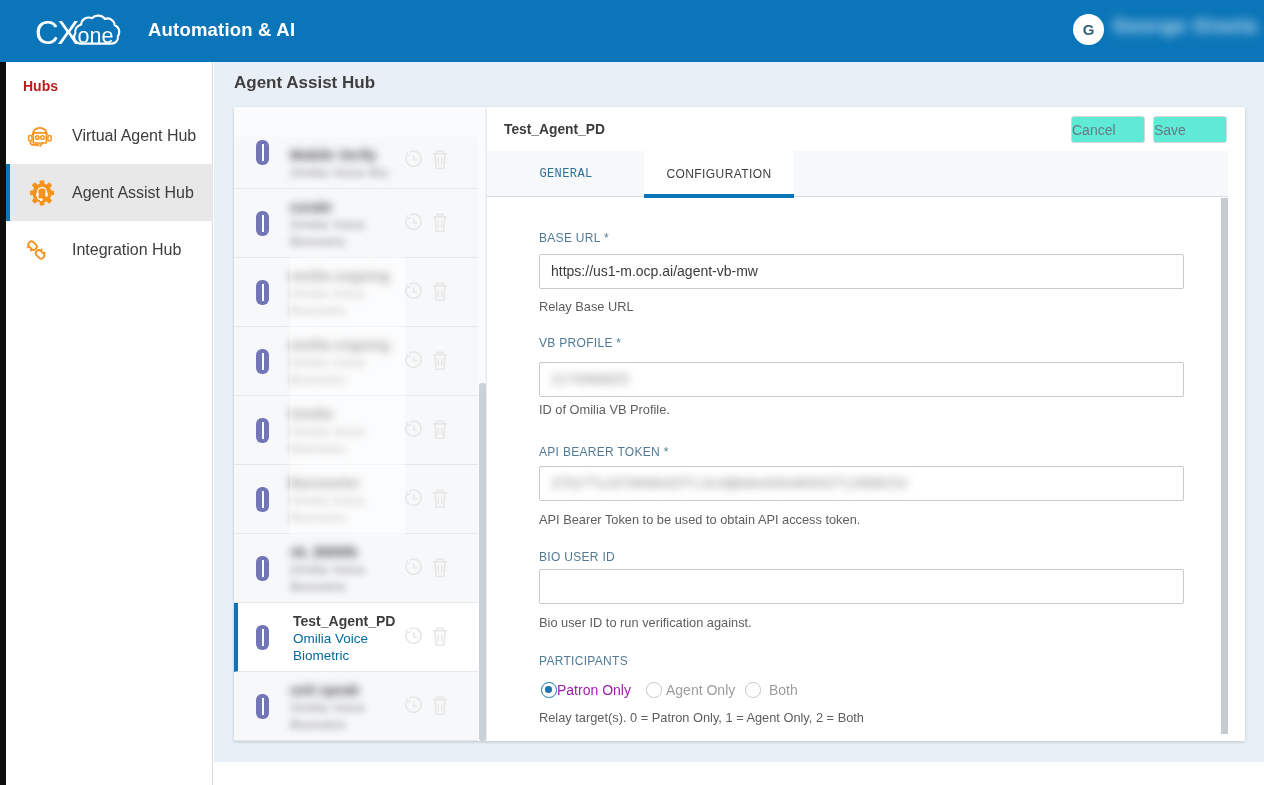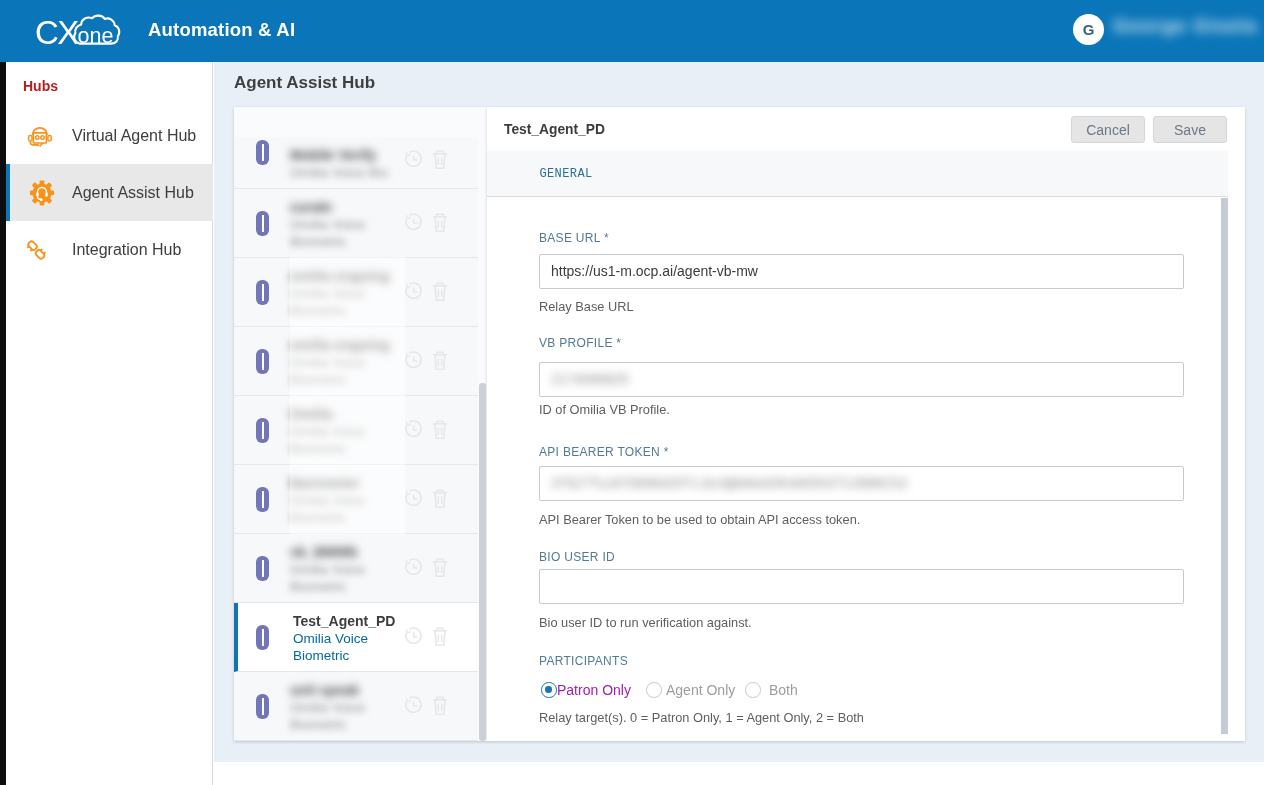--- a/index.html
+++ b/index.html
@@ -44,21 +44,21 @@
   .row.sel .rtitle, .row.sel .rsub { filter:none; left:55px; }
   .row.sel .rtitle { color:#3d3d3d; }
   .row.sel .rsub { color:#0369a1; }
   .ricons { position:absolute; right:28px; top:23px; width:46px; height:22px; }
   #listScroll { left:245px; top:276px; width:7px; height:358px; background:#ccd1d7; border-radius:3px; position:absolute; z-index:6; }
   #blurPatch { position:absolute; left:56px; top:150px; width:115px; height:278px; background:rgba(255,255,255,.5); z-index:3; }
 
   
   #formPanel { left:487px; top:107px; width:758px; height:634px; background:#fff; box-shadow:0 1px 3px rgba(0,0,0,.18); }
   #formTitle { position:absolute; left:17px; top:15px; font-size:13.8px; font-weight:bold; color:#3c3c3c; }
-  .btn { position:absolute; top:9px; height:27px; border:1px solid #d4d7da; border-radius:3px; background:#e5e5e5; color:#6b7886; font-size:14px; text-align:center; line-height:27px; }
+  .btn { position:absolute; top:9px; height:27px; border:1px solid #d4d7da; border-radius:3px; background:#5eead4; color:#6b7886; font-size:14px; text-align:left; line-height:27px; }
   #btnCancel { left:584px; width:74px; }
   #btnSave { left:666px; width:74px; }
   #tabStrip { position:absolute; left:0; top:44px; width:741px; height:46px; background:#f7f8fa; border-bottom:1px solid #d9dcdf; }
   .tab { position:absolute; top:0; width:150px; height:45px; font-size:12px; letter-spacing:.4px; text-align:center; line-height:47px; }
   #tabGen { left:4px; color:#2b7296;font-family:Liberation Mono, monospace; }
   #tabCfg { left:157px; color:#3d3d3d; background:#fff; border-bottom:4px solid #0a75b8; height:46.5px; box-sizing:border-box; }
   #formScroll { position:absolute; left:734px; top:91px; width:7px; height:536px; background:#c5cbd2; }
 
   
   .flabel { position:absolute; left:52px; color:#527a96; font-size:12px; letter-spacing:.3px; }
@@ -216,20 +216,21 @@
     <div id="blurPatch"></div>
     <div id="listScroll"></div>
   </div>
 
   <div id="formPanel" class="abs">
     <div id="formTitle">Test_Agent_PD</div>
     <div id="btnCancel" class="btn">Cancel</div>
     <div id="btnSave" class="btn">Save</div>
     <div id="tabStrip">
       <div id="tabGen" class="tab">GENERAL</div>
+      <div id="tabCfg" class="tab">CONFIGURATION</div>
     </div>
 
     <div class="flabel" style="top:124px">BASE URL *</div>
     <div class="finput" style="top:147px">https://us1-m.ocp.ai/agent-vb-mw</div>
     <div class="fhelp" style="top:192px">Relay Base URL</div>
 
     <div class="flabel" style="top:229px">VB PROFILE *</div>
     <div class="finput" style="top:255px"><span class="blurtxt">2174066825</span></div>
     <div class="fhelp" style="top:295px">ID of Omilia VB Profile.</div>
 

